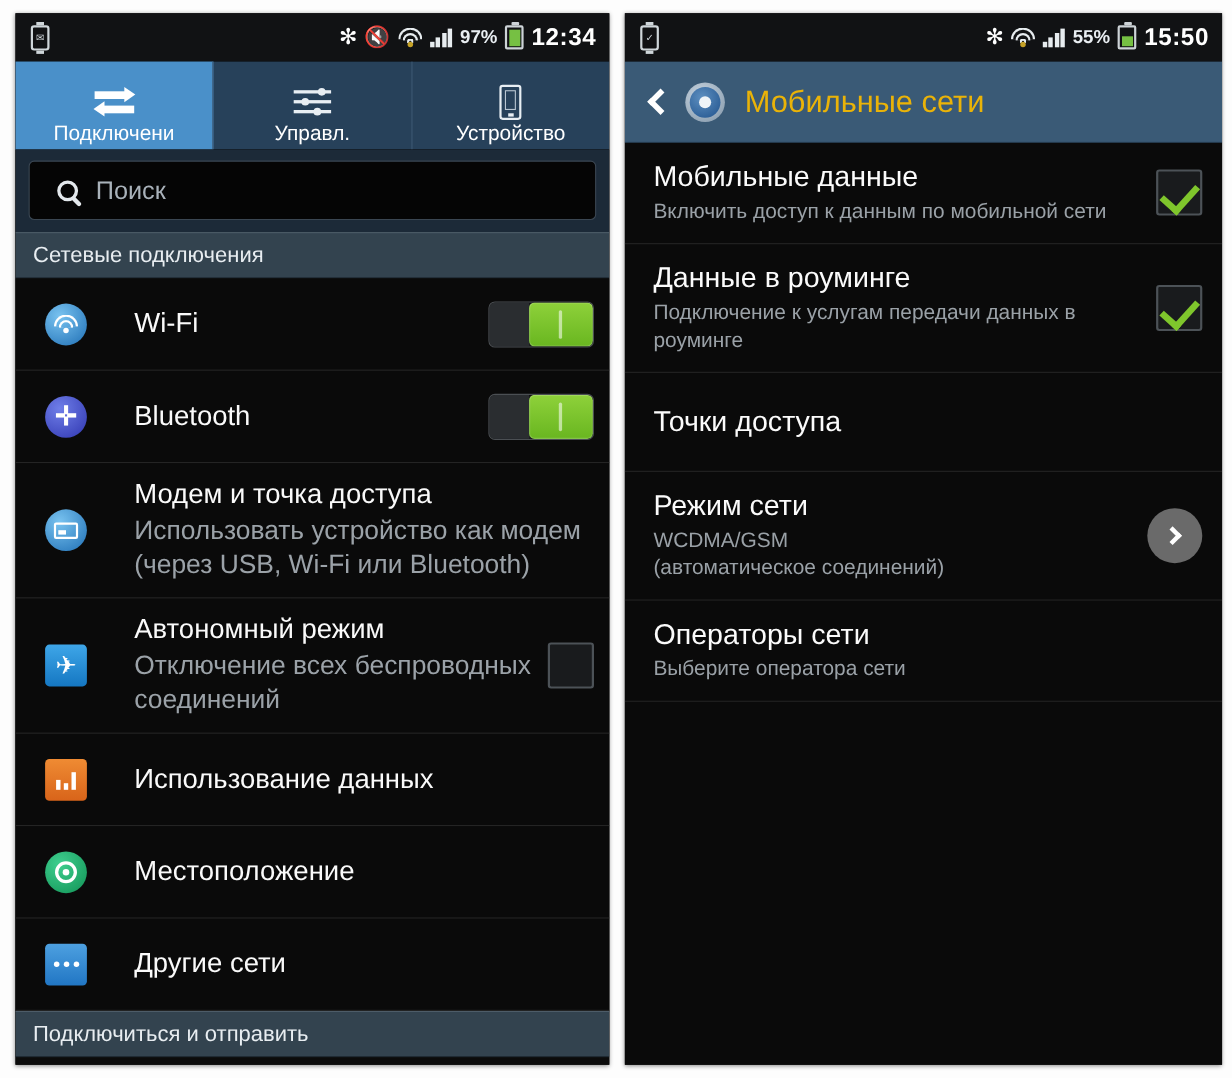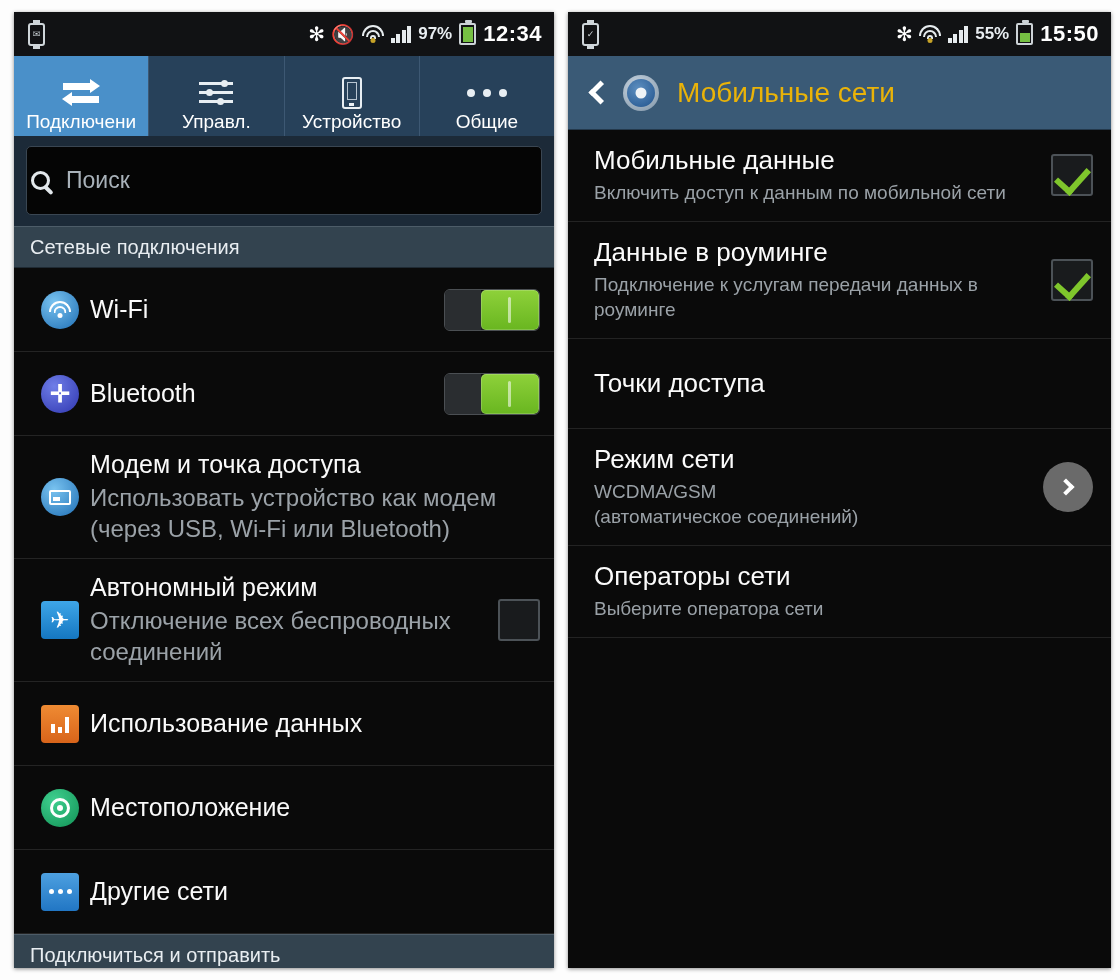--- a/index.html
+++ b/index.html
@@ -145,21 +145,21 @@
 
   .ic-dots { display: flex; gap: 8px; align-items: center; height: 28px; }
   .ic-dots i { width: 8px; height: 8px; background: #e8eef3; border-radius: 50%; display: block; }
 
   
   .body-left { background: #0b0b0b; height: calc(100% - 124px); position: relative; }
 
   .search-wrap { background: #1c2a38; padding: 10px 12px 11px 12px; }
   .search-box {
     background: #050505; border: 1px solid #3a4652; border-radius: 5px;
-    height: 69px; display: flex; align-items: center; padding: 0 4px; gap: 16px;
+    height: 54px; display: flex; align-items: center; padding: 0 25px; gap: 16px;
   }
   .mag {
     width: 19px; height: 19px; border: 3.4px solid #e3e8ec; border-radius: 50%;
     position: relative; flex: none;
   }
   .mag:after {
     content:""; position:absolute; right:-7px; bottom:-5px;
     width:11px; height:3.6px; background:#e3e8ec; transform: rotate(45deg); border-radius:2px;
   }
   .search-text { font-size: 23px; color: #a9b2ba; }
@@ -172,21 +172,21 @@
 
   .list { background: #0a0a0a; }
   .row {
     display: flex; align-items: center;
     padding: 14px 14px 14px 18px;
     border-bottom: 1px solid #242424;
     min-height: 84px;
     position: relative;
   }
   .row-ico { width: 56px; flex: none; display: flex; align-items: center; justify-content: center; }
-  .row-txt { flex: 1; min-width: 0; padding-left: 2px; }
+  .row-txt { flex: 1; min-width: 0; padding-left: 2px; margin-left: 32px; }
   .row-title { font-size: 25px; color: #fafafa; line-height: 1.15; }
   .row-sub { font-size: 24px; color: #9ba2a8; line-height: 1.3; margin-top: 3px; }
   .row-acc { flex: none; padding-left: 8px; }
 
   
   .cico {
     width: 38px; height: 38px; border-radius: 50%;
     display: flex; align-items: center; justify-content: center;
     position: relative;
   }
@@ -369,30 +369,20 @@
           </div>
         </div>
         <div class="tab-label">Управл.</div>
       </div>
       <div class="tab">
         <div class="tab-icon">
             <div class="ic-phone"></div>
           </div>
         <div class="tab-label">Устройство</div>
       </div>
-      <div class="tab">
-        <div class="tab-icon">
-          <div class="ic-dots">
-              <i></i>
-              <i></i>
-              <i></i>
-            </div>
-        </div>
-        <div class="tab-label">Общие</div>
-      </div>
     </div>
 
     <div class="body-left">
 
       <div class="search-wrap">
         <div class="search-box">
           <span class="mag"></span>
           <span class="search-text">Поиск</span>
         </div>
       </div>

